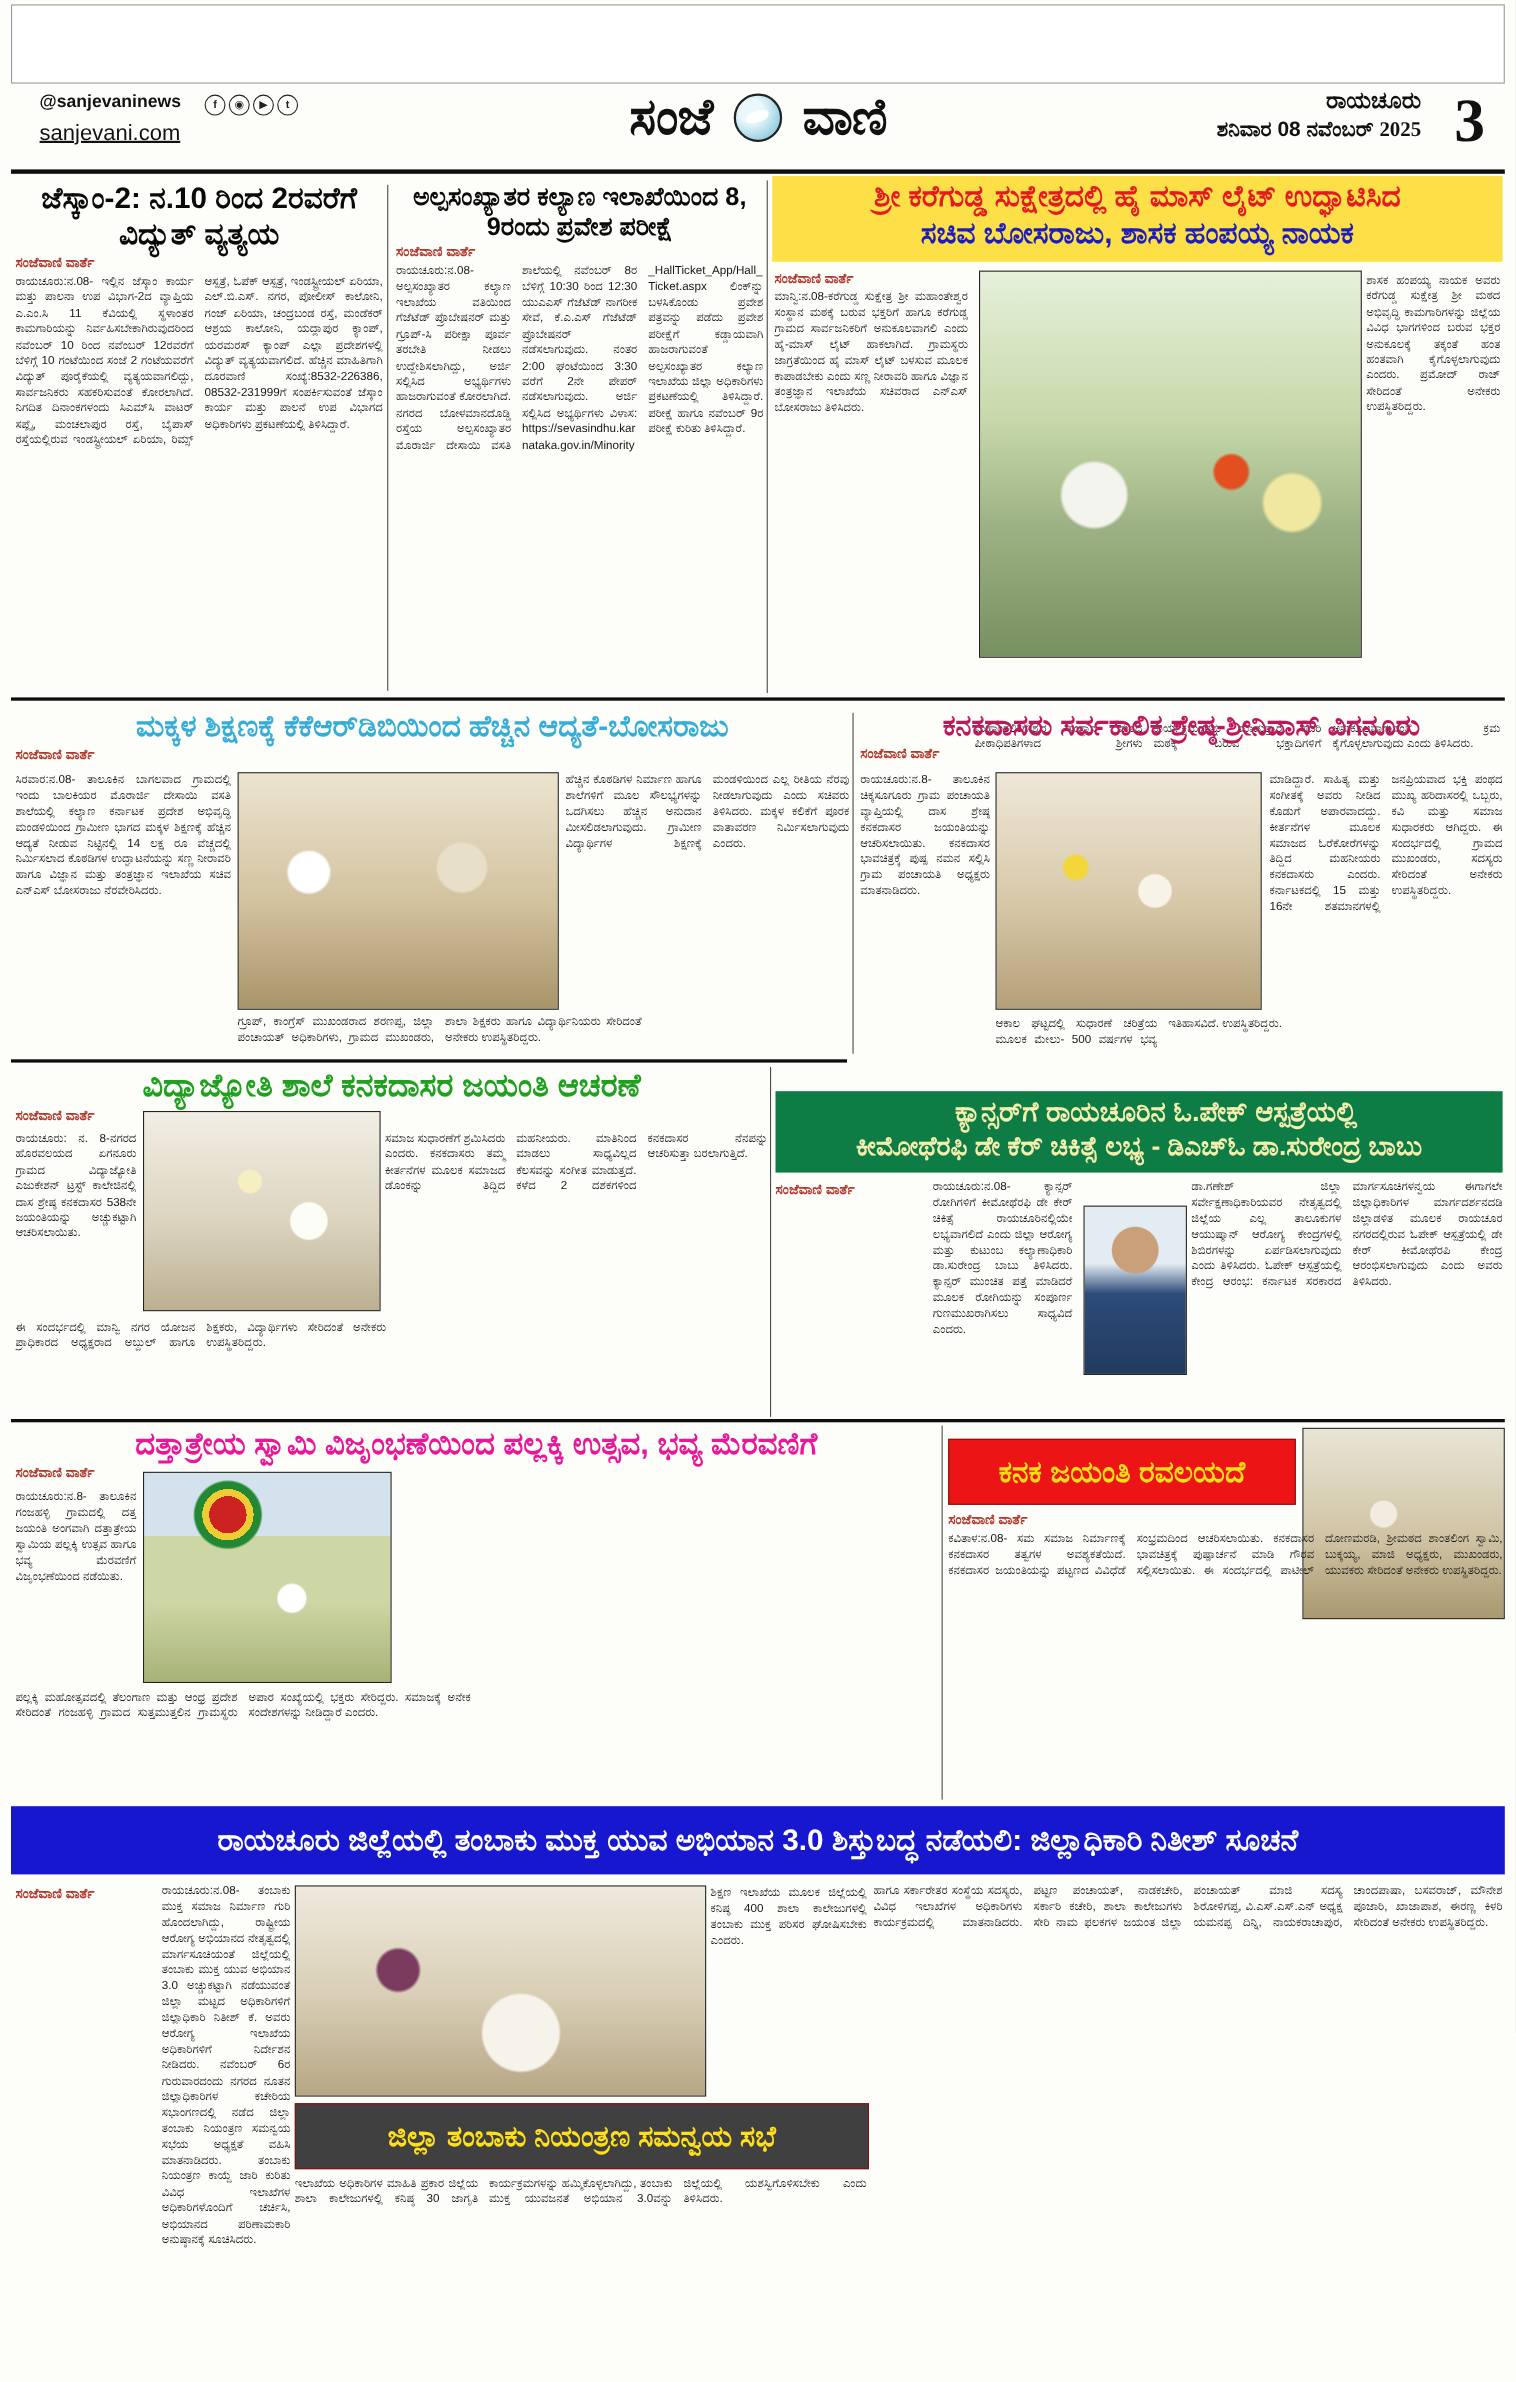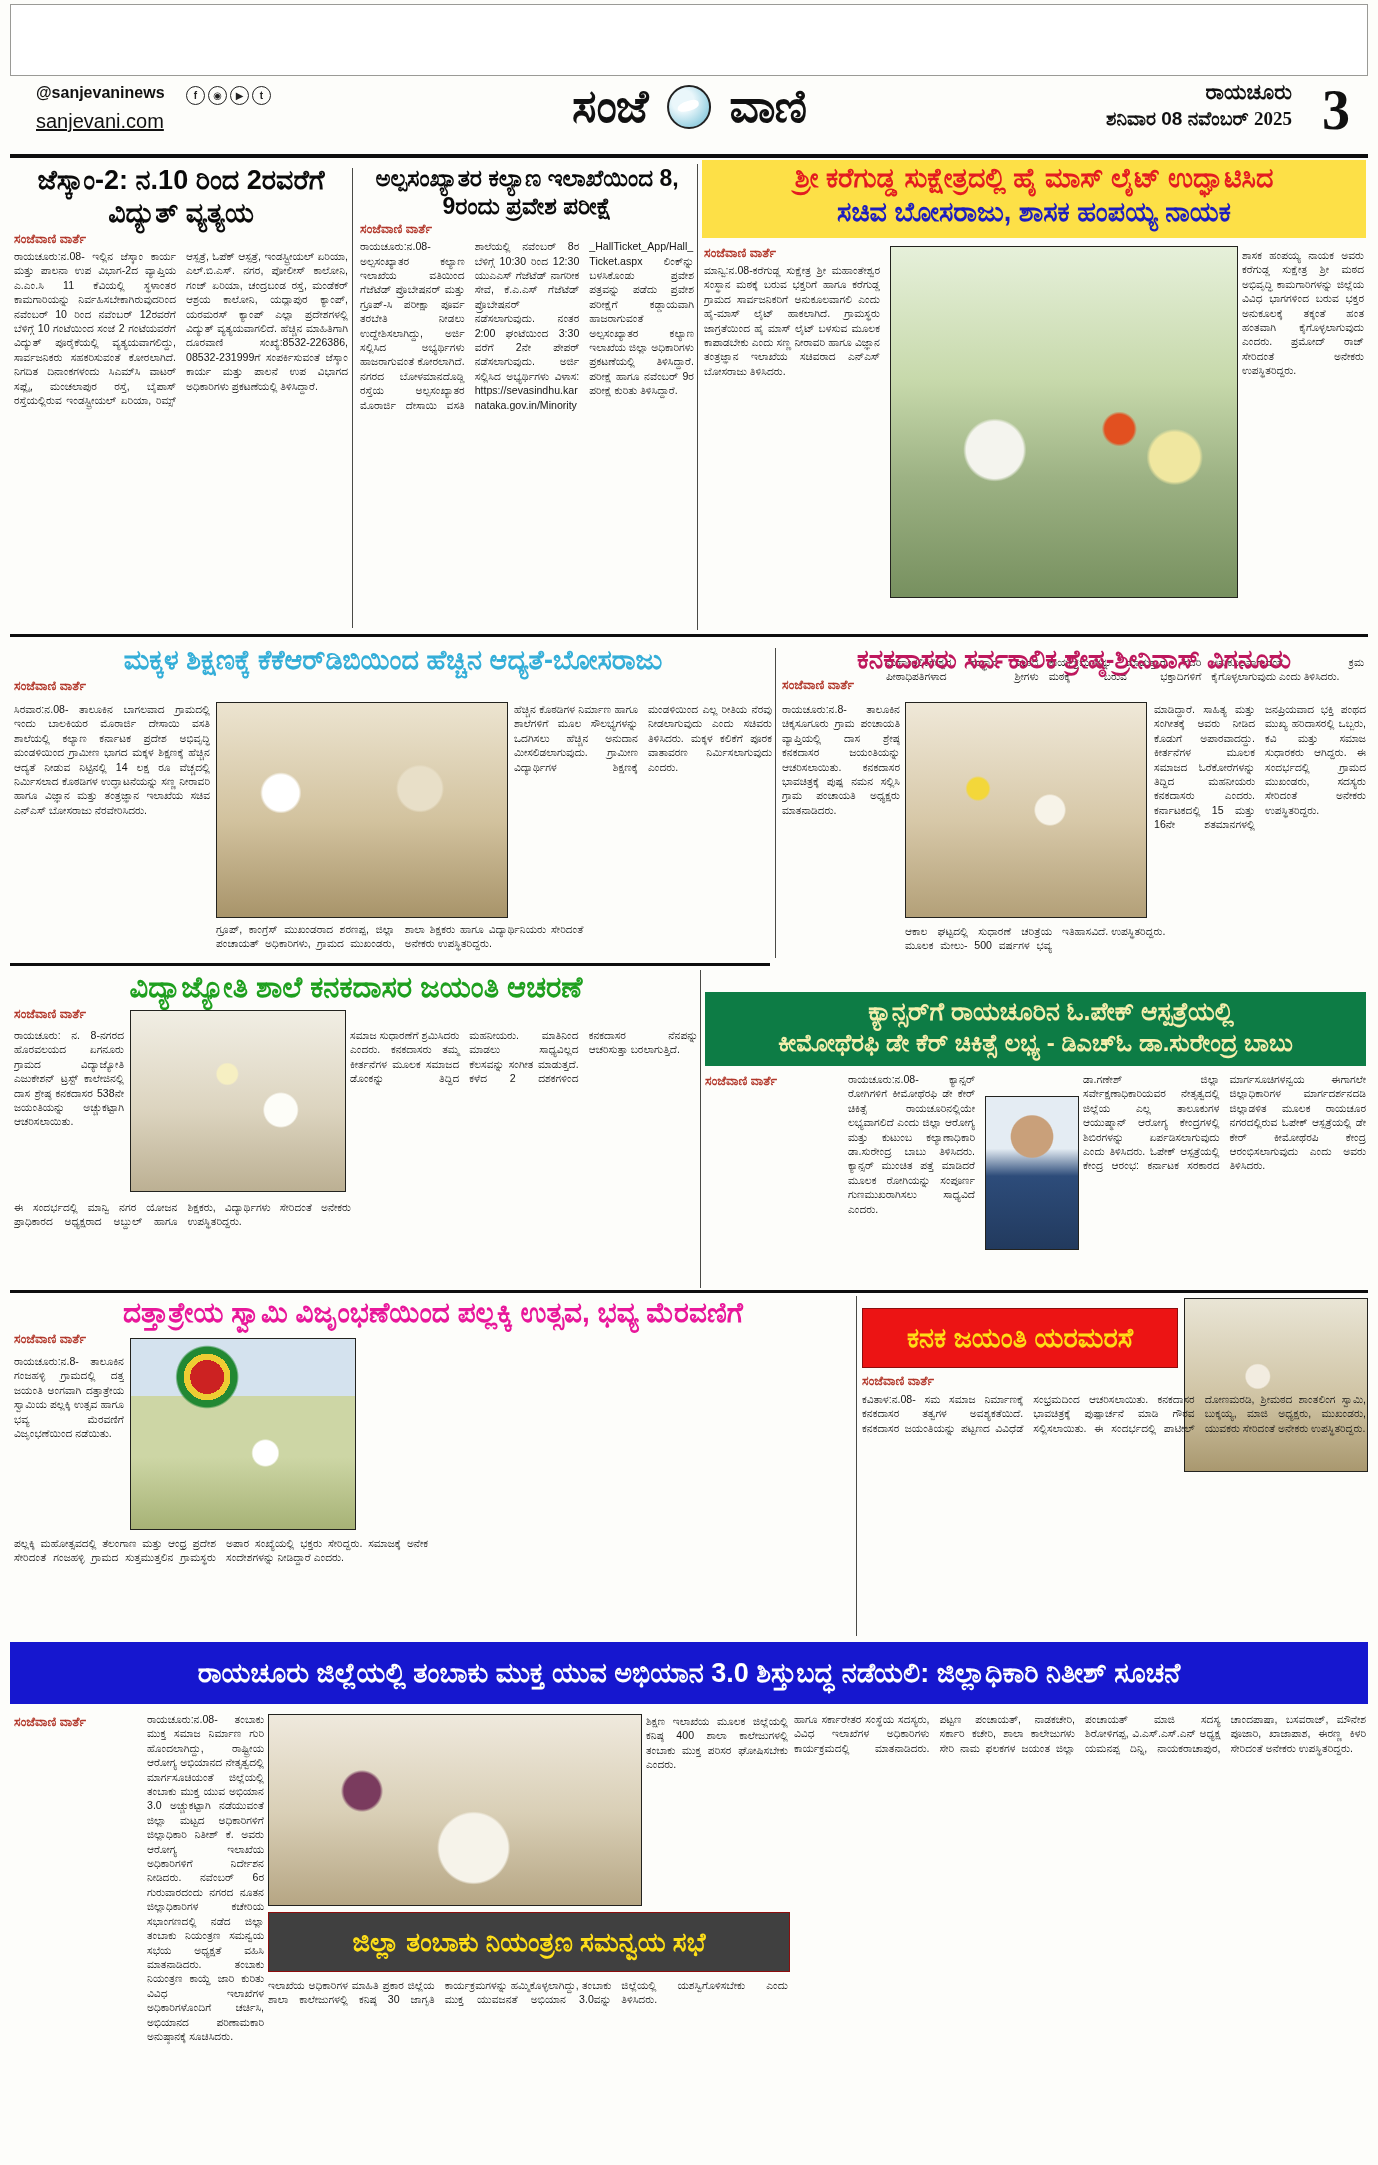--- a/index.html
+++ b/index.html
@@ -239,21 +239,21 @@
   <div class="abs d1">
     <div class="hl h-mag">ದತ್ತಾತ್ರೇಯ ಸ್ವಾಮಿ ವಿಜೃಂಭಣೆಯಿಂದ ಪಲ್ಲಕ್ಕಿ ಉತ್ಸವ, ಭವ್ಯ ಮೆರವಣಿಗೆ</div>
     <div class="byline">ಸಂಜೆವಾಣಿ ವಾರ್ತೆ</div>
     <div class="d1-left bodytext" style="height:176px;">ರಾಯಚೂರು:ನ.8- ತಾಲೂಕಿನ ಗಂಜಹಳ್ಳಿ ಗ್ರಾಮದಲ್ಲಿ ದತ್ತ ಜಯಂತಿ ಅಂಗವಾಗಿ ದತ್ತಾತ್ರೇಯ ಸ್ವಾಮಿಯ ಪಲ್ಲಕ್ಕಿ ಉತ್ಸವ ಹಾಗೂ ಭವ್ಯ ಮೆರವಣಿಗೆ ವಿಜೃಂಭಣೆಯಿಂದ ನಡೆಯಿತು.</div>
     <div class="photo photo-dattatreya"></div>
     <div class="d1-bottom bodytext">ಪಲ್ಲಕ್ಕಿ ಮಹೋತ್ಸವದಲ್ಲಿ ತೆಲಂಗಾಣ ಮತ್ತು ಆಂಧ್ರ ಪ್ರದೇಶ ಸೇರಿದಂತೆ ಗಂಜಹಳ್ಳಿ ಗ್ರಾಮದ ಸುತ್ತಮುತ್ತಲಿನ ಗ್ರಾಮಸ್ಥರು ಅಪಾರ ಸಂಖ್ಯೆಯಲ್ಲಿ ಭಕ್ತರು ಸೇರಿದ್ದರು. ಸಮಾಜಕ್ಕೆ ಅನೇಕ ಸಂದೇಶಗಳನ್ನು ನೀಡಿದ್ದಾರೆ ಎಂದರು.</div>
   </div>
   <div class="abs vrule" style="left:856px;top:1296px;height:340px;"></div>
 
   <div class="abs d2">
-    <div class="redbox">ಕನಕ ಜಯಂತಿ ಯರಮರಸೆ</div>
+    <div class="redbox">ಕನಕ ಜಯಂತಿ ರವಲಯದೆ</div>
     <div class="photo photo-kanakaj"></div>
     <div class="byline d2-byline">ಸಂಜೆವಾಣಿ ವಾರ್ತೆ</div>
     <div class="d2-body bodytext">ಕವಿತಾಳ:ನ.08- ಸಮ ಸಮಾಜ ನಿರ್ಮಾಣಕ್ಕೆ ಕನಕದಾಸರ ತತ್ವಗಳ ಅವಶ್ಯಕತೆಯಿದೆ. ಕನಕದಾಸರ ಜಯಂತಿಯನ್ನು ಪಟ್ಟಣದ ವಿವಿಧೆಡೆ ಸಂಭ್ರಮದಿಂದ ಆಚರಿಸಲಾಯಿತು. ಕನಕದಾಸರ ಭಾವಚಿತ್ರಕ್ಕೆ ಪುಷ್ಪಾರ್ಚನೆ ಮಾಡಿ ಗೌರವ ಸಲ್ಲಿಸಲಾಯಿತು. ಈ ಸಂದರ್ಭದಲ್ಲಿ ಪಾಟೀಲ್ ದೋಣಮರಡಿ, ಶ್ರೀಮಠದ ಶಾಂತಲಿಂಗ ಸ್ವಾಮಿ, ಬುಕ್ಕಯ್ಯ, ಮಾಜಿ ಅಧ್ಯಕ್ಷರು, ಮುಖಂಡರು, ಯುವಕರು ಸೇರಿದಂತೆ ಅನೇಕರು ಉಪಸ್ಥಿತರಿದ್ದರು.</div>
   </div>
 
   <div class="abs bluebanner">ರಾಯಚೂರು ಜಿಲ್ಲೆಯಲ್ಲಿ ತಂಬಾಕು ಮುಕ್ತ ಯುವ ಅಭಿಯಾನ 3.0 ಶಿಸ್ತುಬದ್ಧ ನಡೆಯಲಿ: ಜಿಲ್ಲಾಧಿಕಾರಿ ನಿತೀಶ್ ಸೂಚನೆ</div>
 
   <div class="abs e-left">
     <span class="byline">ಸಂಜೆವಾಣಿ ವಾರ್ತೆ</span>
     <div class="bodytext" style="height:440px;">ರಾಯಚೂರು:ನ.08- ತಂಬಾಕು ಮುಕ್ತ ಸಮಾಜ ನಿರ್ಮಾಣ ಗುರಿ ಹೊಂದಲಾಗಿದ್ದು, ರಾಷ್ಟ್ರೀಯ ಆರೋಗ್ಯ ಅಭಿಯಾನದ ನೇತೃತ್ವದಲ್ಲಿ ಮಾರ್ಗಸೂಚಿಯಂತೆ ಜಿಲ್ಲೆಯಲ್ಲಿ ತಂಬಾಕು ಮುಕ್ತ ಯುವ ಅಭಿಯಾನ 3.0 ಅಚ್ಚುಕಟ್ಟಾಗಿ ನಡೆಯುವಂತೆ ಜಿಲ್ಲಾ ಮಟ್ಟದ ಅಧಿಕಾರಿಗಳಿಗೆ ಜಿಲ್ಲಾಧಿಕಾರಿ ನಿತೀಶ್ ಕೆ. ಅವರು ಆರೋಗ್ಯ ಇಲಾಖೆಯ ಅಧಿಕಾರಿಗಳಿಗೆ ನಿರ್ದೇಶನ ನೀಡಿದರು. ನವೆಂಬರ್ 6ರ ಗುರುವಾರದಂದು ನಗರದ ನೂತನ ಜಿಲ್ಲಾಧಿಕಾರಿಗಳ ಕಚೇರಿಯ ಸಭಾಂಗಣದಲ್ಲಿ ನಡೆದ ಜಿಲ್ಲಾ ತಂಬಾಕು ನಿಯಂತ್ರಣ ಸಮನ್ವಯ ಸಭೆಯ ಅಧ್ಯಕ್ಷತೆ ವಹಿಸಿ ಮಾತನಾಡಿದರು. ತಂಬಾಕು ನಿಯಂತ್ರಣ ಕಾಯ್ದೆ ಜಾರಿ ಕುರಿತು ವಿವಿಧ ಇಲಾಖೆಗಳ ಅಧಿಕಾರಿಗಳೊಂದಿಗೆ ಚರ್ಚಿಸಿ, ಅಭಿಯಾನದ ಪರಿಣಾಮಕಾರಿ ಅನುಷ್ಠಾನಕ್ಕೆ ಸೂಚಿಸಿದರು.</div>

